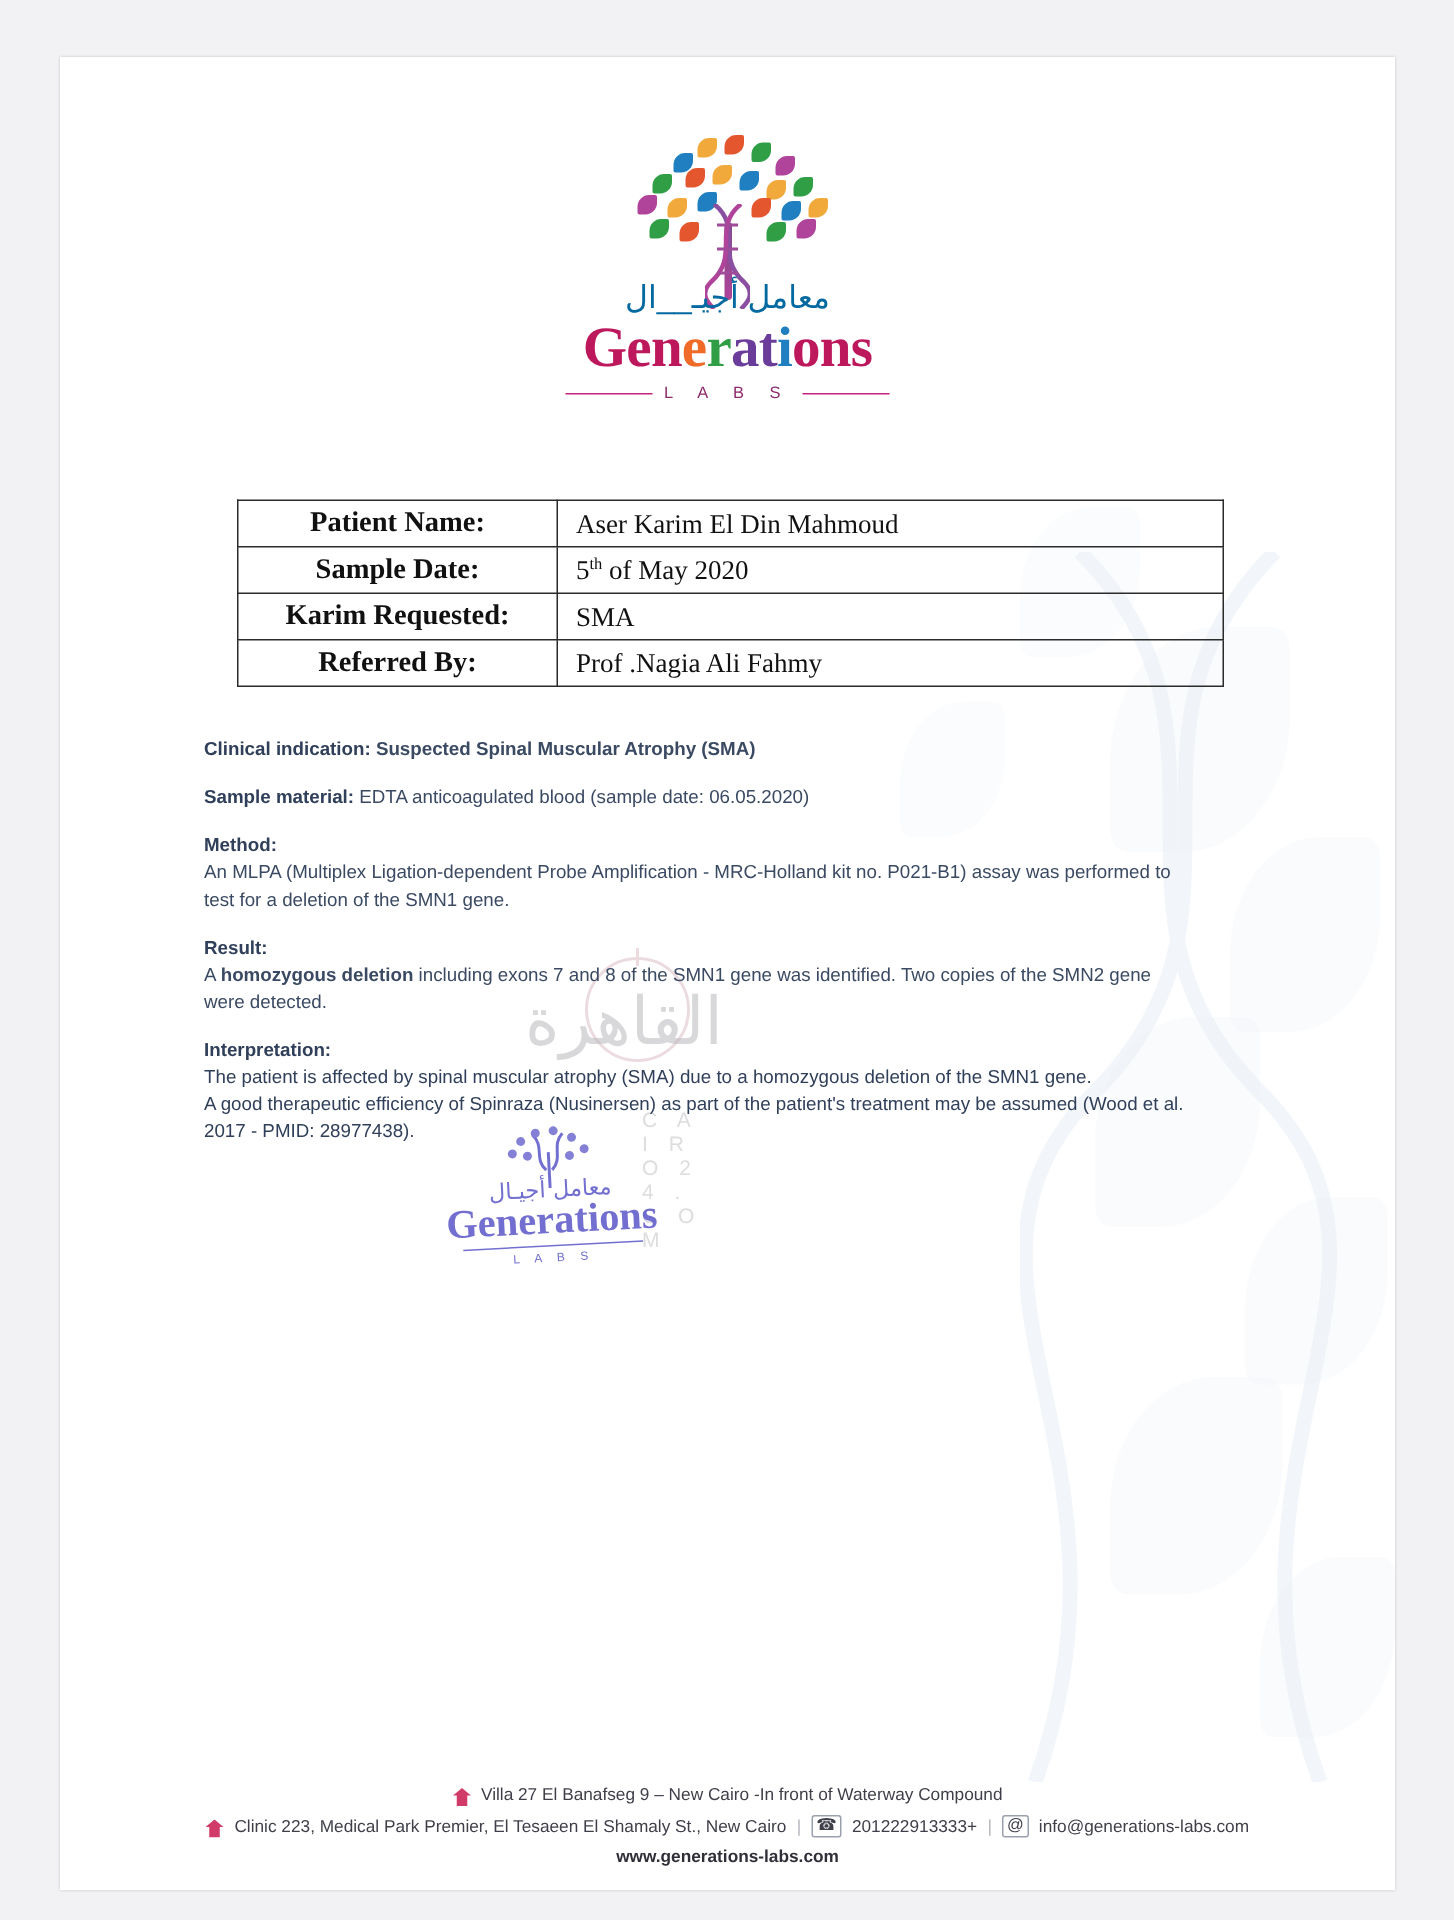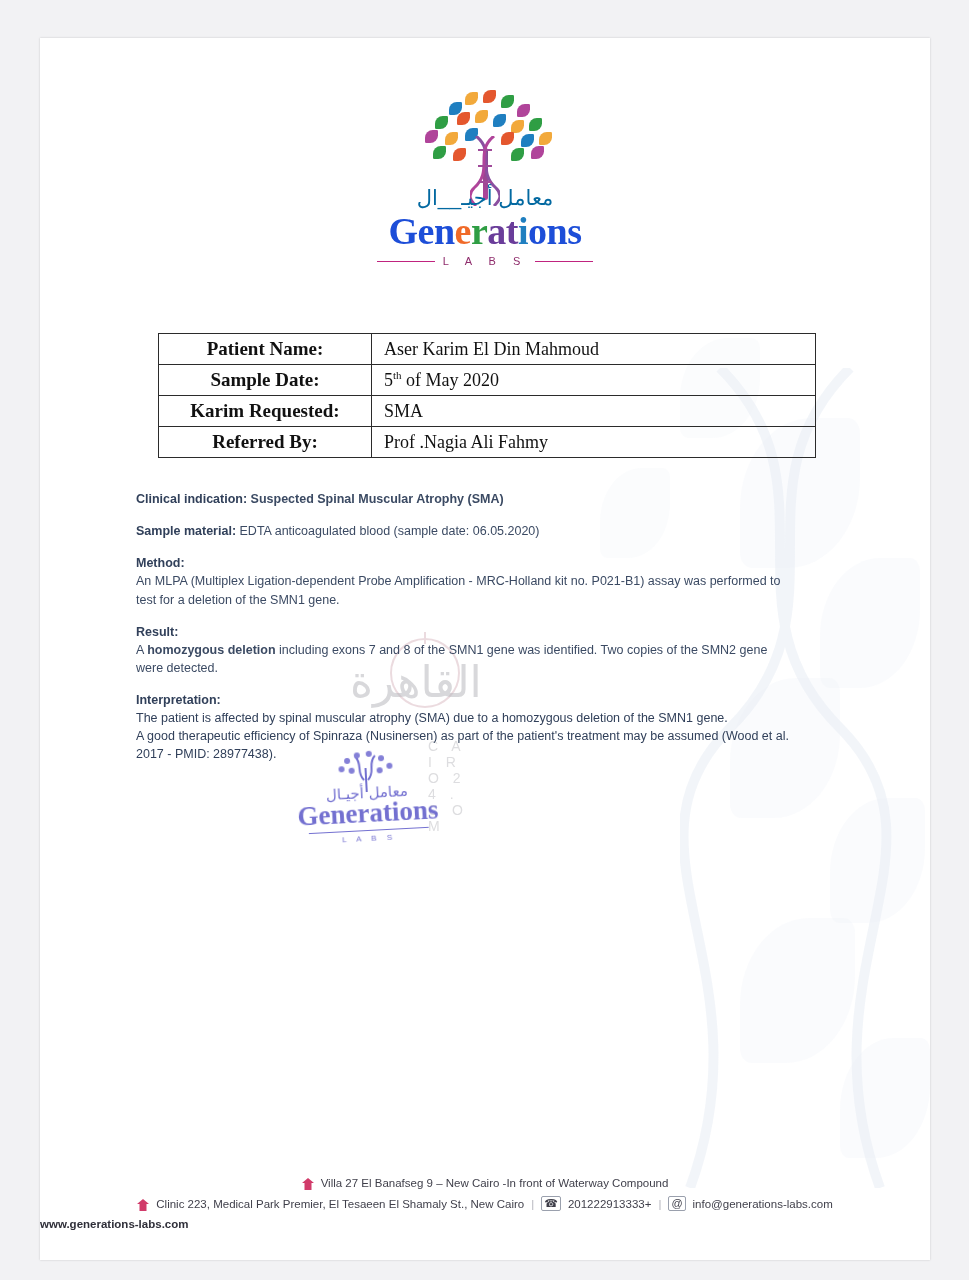--- a/index.html
+++ b/index.html
@@ -136,21 +136,21 @@
     direction: rtl;
   }
   .logo-word {
     font-family: "Liberation Serif", serif;
     font-size: 38px;
     font-weight: bold;
     letter-spacing: -0.5px;
     line-height: 1;
     margin-top: 2px;
   }
-  .logo-word .g1 { color: #1d4ed8; }
+  .logo-word .g1 { color: #be185d; }
   .logo-word .g2 { color: #f06a28; }
   .logo-word .g3 { color: #2f9e44; }
   .logo-word .g4 { color: #6a3d9a; }
   .logo-word .g5 { color: #1f7fc0; }
   .logo-labs {
     margin-top: 5px;
     font-size: 11px;
     letter-spacing: 7px;
     color: #8e2b6b;
     display: flex;
@@ -249,22 +249,23 @@
   .stamp .s-tree {
     position: relative;
     height: 40px;
     margin-bottom: -6px;
   }
 
   
   .footer {
     position: absolute;
     left: 0;
-    bottom: 30px;
+    bottom: 16px;
     width: 100%;
+    text-align: center;
     color: #3f3f4a;
     font-size: 11.5px;
   }
   .foot-row {
     display: flex;
     align-items: center;
     justify-content: center;
     gap: 7px;
     margin-bottom: 7px;
     flex-wrap: wrap;

